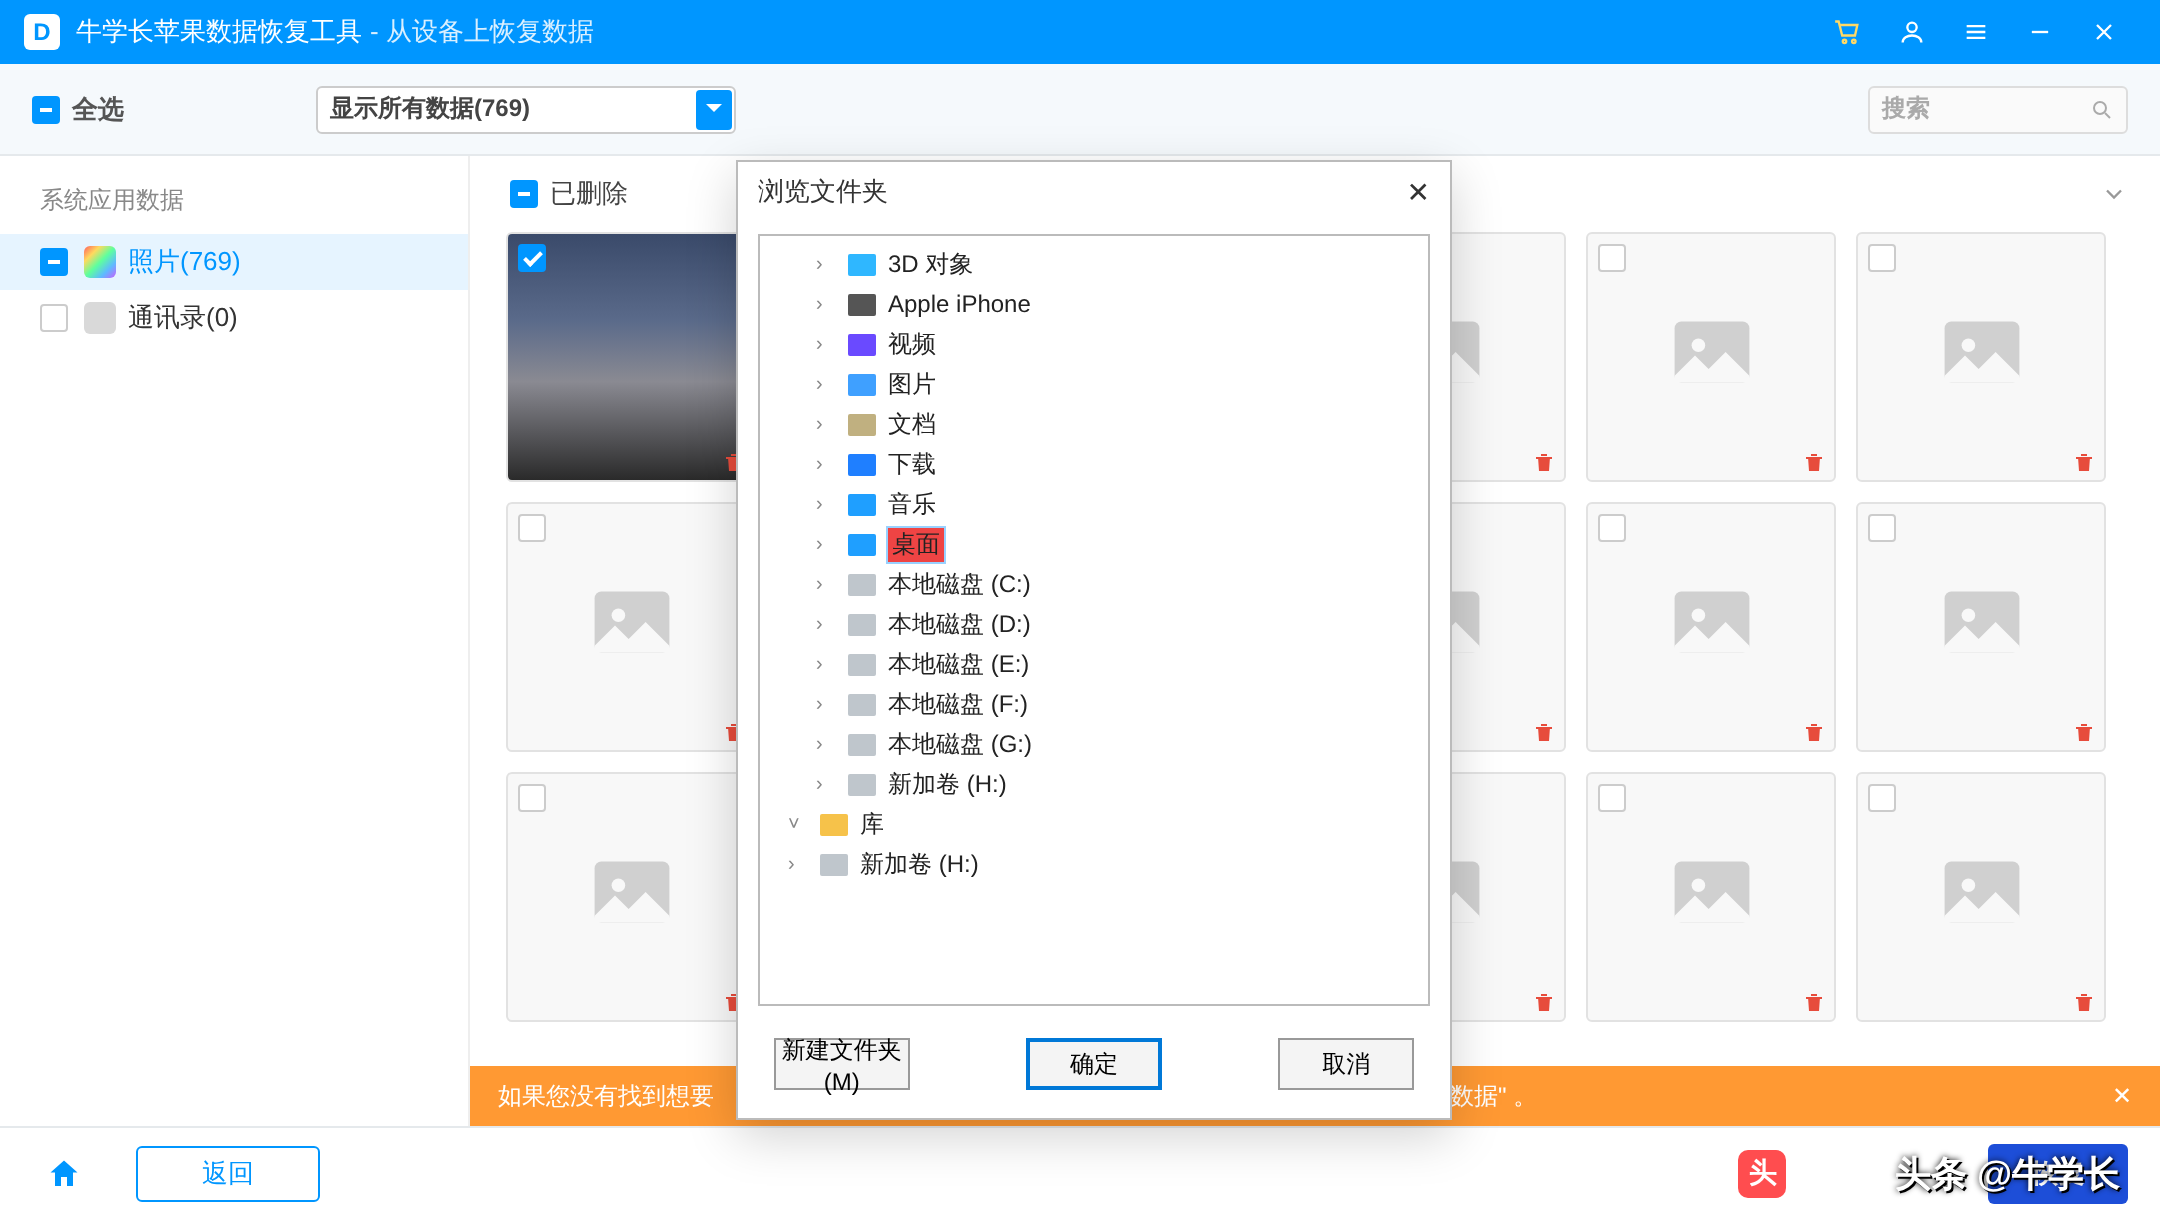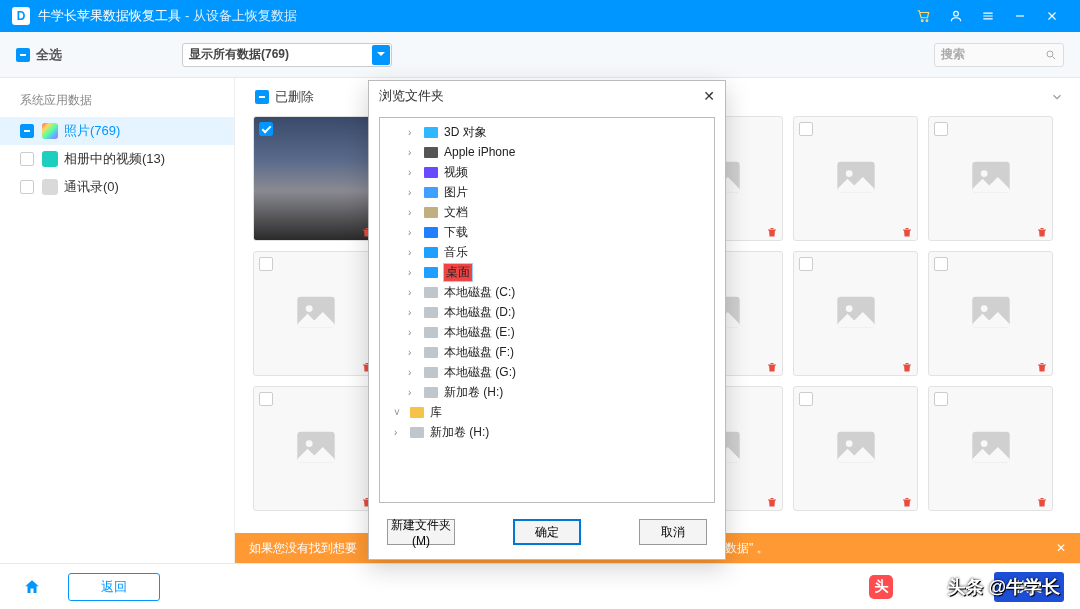--- a/index.html
+++ b/index.html
@@ -11,21 +11,21 @@
 .titlebar .app-sub { opacity: 0.85; margin-left: 4px; }
 .titlebar .spacer { flex: 1; }
 .titlebar .tb-btn { width: 32px; height: 32px; display: flex; align-items: center; justify-content: center; cursor: pointer; }
 .titlebar .tb-btn svg { width: 14px; height: 14px; stroke: #fff; fill: none; stroke-width: 2; }
 .titlebar .cart svg { stroke: #FFD966; }
 
 .toolbar { height: 46px; background: #f5f9fc; border-bottom: 1px solid #e5e9ec; display: flex; align-items: center; padding: 0 16px; font-weight: bold; }
 .toolbar .chk-all { display: flex; align-items: center; font-size: 13px; color: #555; }
 .toolbar .chk-sq { width: 14px; height: 14px; background: #0096FF; border-radius: 2px; margin-right: 6px; display: flex; align-items: center; justify-content: center; }
 .toolbar .chk-sq::after { content: ""; width: 6px; height: 2px; background: #fff; }
-.toolbar .filter-dd { margin-left: 120px; width: 210px; height: 24px; border: 1px solid #ccc; border-radius: 3px; display: flex; align-items: center; padding: 0 6px; font-size: 12px; color: #444; background: #fff; position: relative; }
+.toolbar .filter-dd { margin-left: 96px; width: 210px; height: 24px; border: 1px solid #ccc; border-radius: 3px; display: flex; align-items: center; padding: 0 6px; font-size: 12px; color: #444; background: #fff; position: relative; }
 .toolbar .filter-dd .dd-btn { position: absolute; right: 1px; top: 1px; bottom: 1px; width: 18px; background: #0096FF; border-radius: 2px; display: flex; align-items: center; justify-content: center; }
 .toolbar .filter-dd .dd-btn::after { content: ""; border: 4px solid transparent; border-top-color: #fff; margin-top: 3px; }
 .toolbar .search-box { margin-left: auto; width: 130px; height: 24px; border: 1px solid #ddd; border-radius: 3px; display: flex; align-items: center; padding: 0 6px; font-size: 12px; color: #aaa; background: #fafafa; }
 .toolbar .search-box svg { width: 12px; height: 12px; margin-left: auto; stroke: #aaa; fill: none; stroke-width: 2; }
 
 .main { display: flex; height: calc(100% - 32px - 46px - 46px); }
 .sidebar { width: 235px; padding: 14px 0; font-size: 13px; border-right: 1px solid #eee; }
 .sidebar .group-title { padding: 0 20px 8px; color: #888; font-size: 12px; }
 .sidebar .side-item { height: 28px; display: flex; align-items: center; padding: 0 20px; cursor: pointer; }
 .sidebar .side-item.active { background: #E6F4FF; }
@@ -139,25 +139,20 @@
   <div class="sidebar">
     <div class="group-title">系统应用数据</div>
     <div id="side-items">
         <div class="side-item active">
           <div class="sq"></div>
   <div class="ico" style="background:linear-gradient(135deg,#ff5e5e,#ffd95e,#5eff9e,#5ebaff,#c95eff)"></div>
   <span class="txt">照片(769)</span>
         </div>
         <div class="side-item">
           <div class="sq"></div>
-  <div class="ico" style="background:#1ECEBF"></div>
-  <span class="txt">相册中的视频(13)</span>
-        </div>
-        <div class="side-item">
-          <div class="sq"></div>
   <div class="ico" style="background:#d9d9d9"></div>
   <span class="txt">通讯录(0)</span>
         </div>
       </div>
   </div>
   <div class="content">
     <div class="deleted-hdr">
       <div class="chk-sq2"></div>
       <span>已删除</span>
       <svg class="collapse-ic" width="14" height="14" viewBox="0 0 24 24" fill="none" stroke="#999" stroke-width="2">

